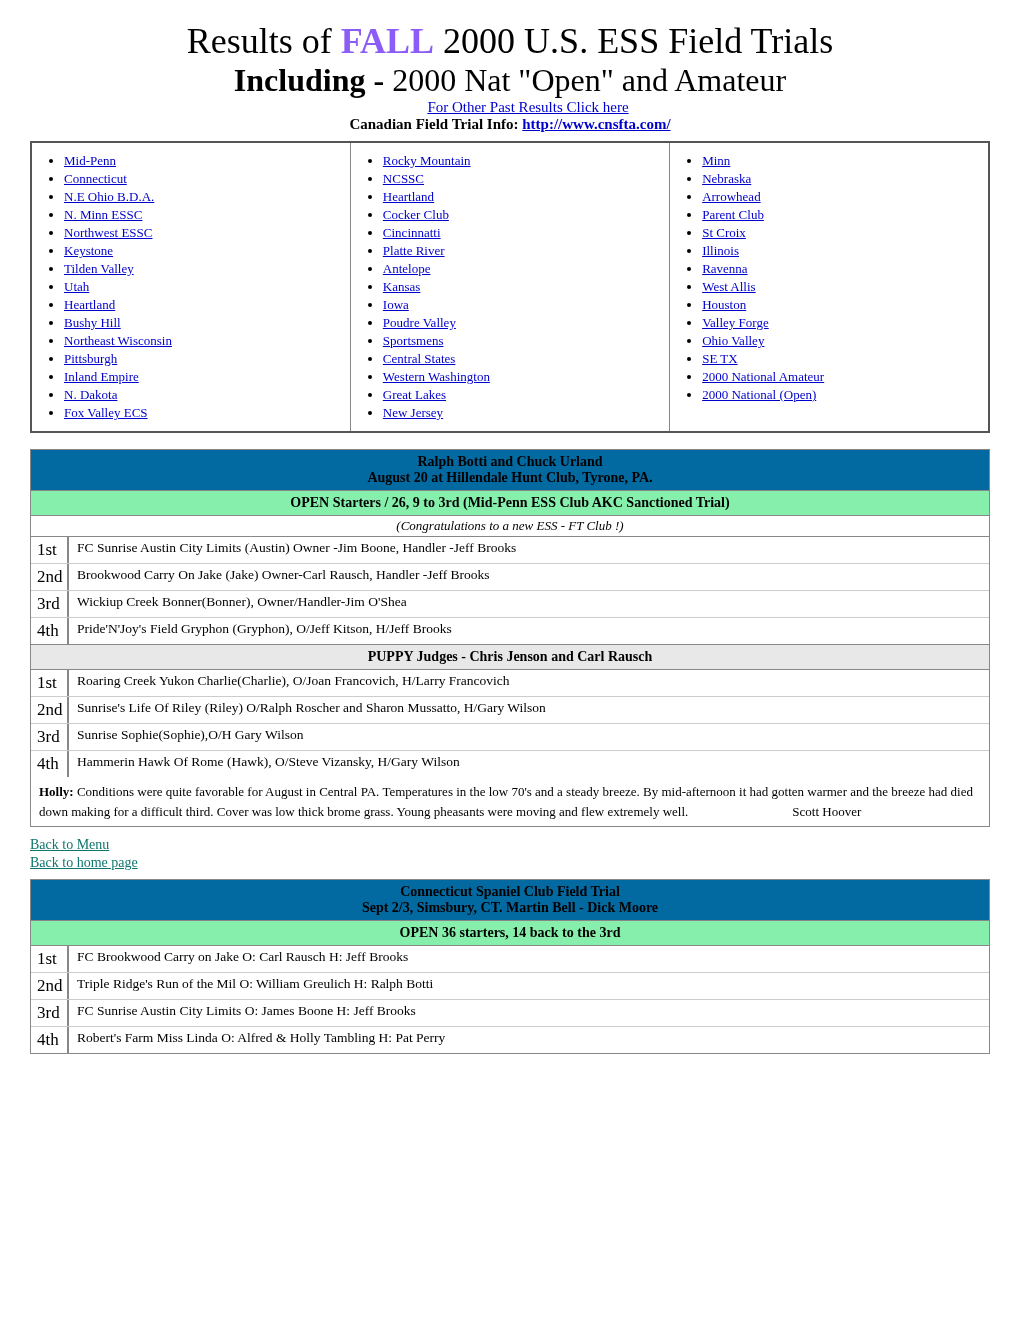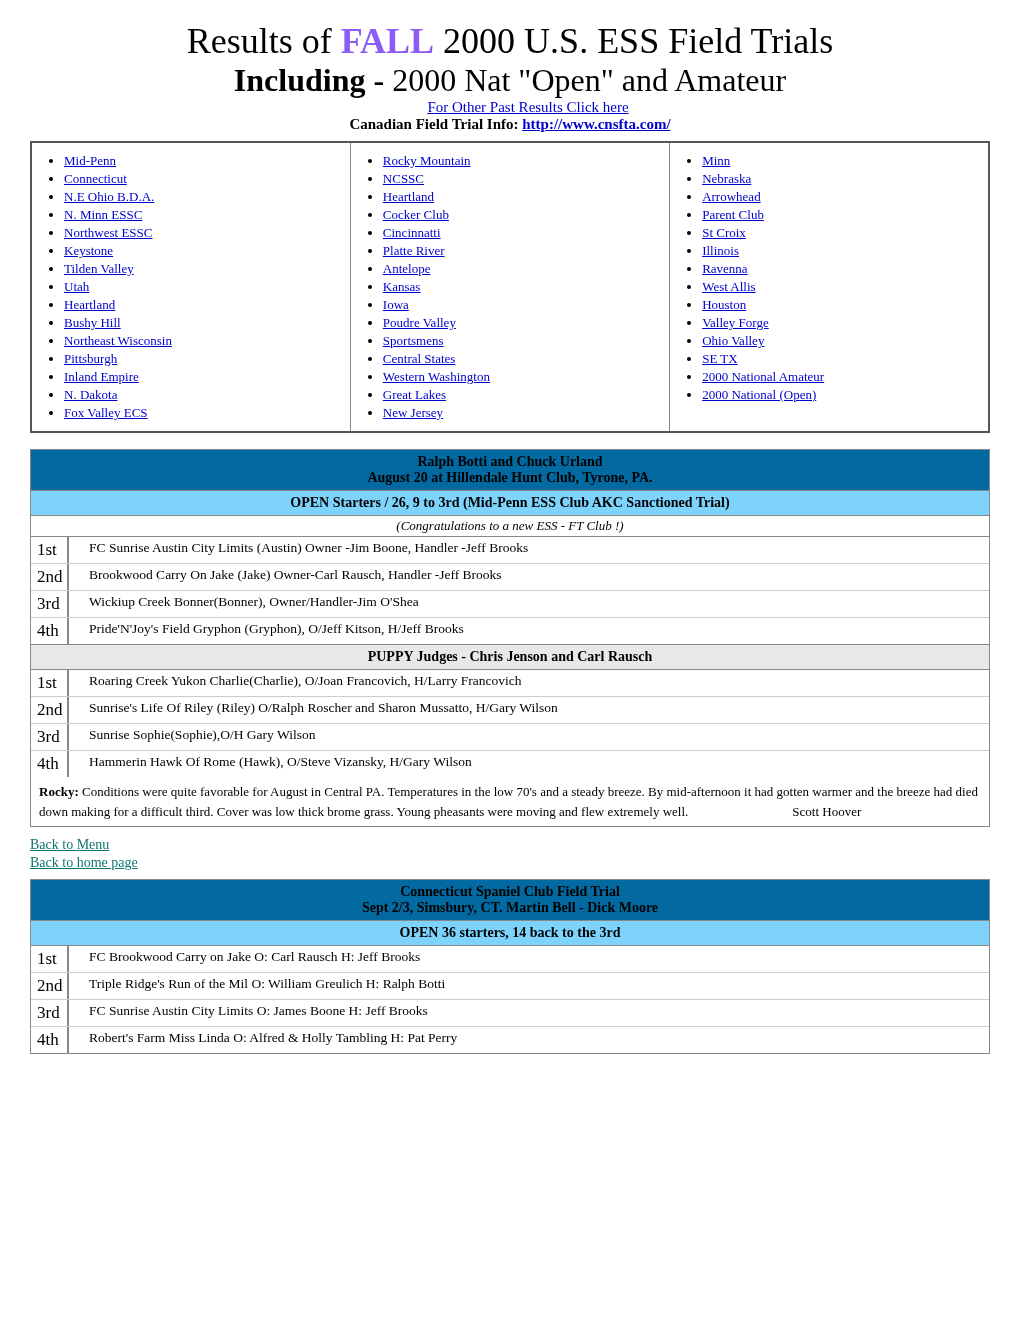--- a/index.html
+++ b/index.html
@@ -82,21 +82,21 @@
     }
     .results-section-header {
       background: #0369a1;
       text-align: center;
       padding: 4px 8px;
       font-weight: bold;
       font-size: 14px;
       border-bottom: 1px solid #888;
     }
     .results-section-subheader {
-      background: #7dd3fc;
+      background: #86efac;
       text-align: center;
       padding: 4px 8px;
       font-weight: bold;
       font-size: 14px;
       border-bottom: 1px solid #888;
     }
     .results-section-italic {
       text-align: center;
       padding: 2px 8px;
       font-style: italic;
@@ -112,21 +112,21 @@
     }
     .result-place {
       width: 38px;
       min-width: 38px;
       padding: 3px 6px;
       font-size: 17px;
       border-right: 2px solid #888;
       text-align: left;
     }
     .result-desc {
-      padding: 3px 20px;
+      padding: 3px 8px;
       font-size: 13.5px;
       flex: 1;
     }
     .notes-row {
       padding: 5px 8px;
       font-size: 13px;
       line-height: 1.5;
     }
     .notes-row .notes-label {
       font-weight: bold;
@@ -274,21 +274,21 @@
         <span class="result-place">3rd</span>
         <span class="result-desc">Sunrise Sophie(Sophie),O/H Gary Wilson</span>
       </div>
       <div class="result-row">
         <span class="result-place">4th</span>
         <span class="result-desc">Hammerin Hawk Of Rome (Hawk), O/Steve Vizansky, H/Gary Wilson</span>
       </div>
     </div>
 
   <div class="notes-row">
-    <span class="notes-label">Rocky:</span>
+    <span class="notes-label">Holly:</span>
     <span> Conditions were quite favorable for August in Central PA. Temperatures in the low 70's and a steady breeze. By mid-afternoon it had gotten warmer and the breeze had died down making for a difficult third. Cover was low thick brome grass. Young pheasants were moving and flew extremely well.</span>
     &nbsp;&nbsp;&nbsp;&nbsp;&nbsp;&nbsp;&nbsp;&nbsp;&nbsp;&nbsp;&nbsp;&nbsp;&nbsp;&nbsp;&nbsp;&nbsp;&nbsp;&nbsp;&nbsp;&nbsp;&nbsp;&nbsp;&nbsp;&nbsp;&nbsp;&nbsp;&nbsp;&nbsp;&nbsp;&nbsp;
     <span>Scott Hoover</span>
   </div>
 </div>
 
 <div class="back-links" id="back-links-container">
     <a href="#">Back to Menu</a>
     <a href="#">Back to home page</a>
   </div>

